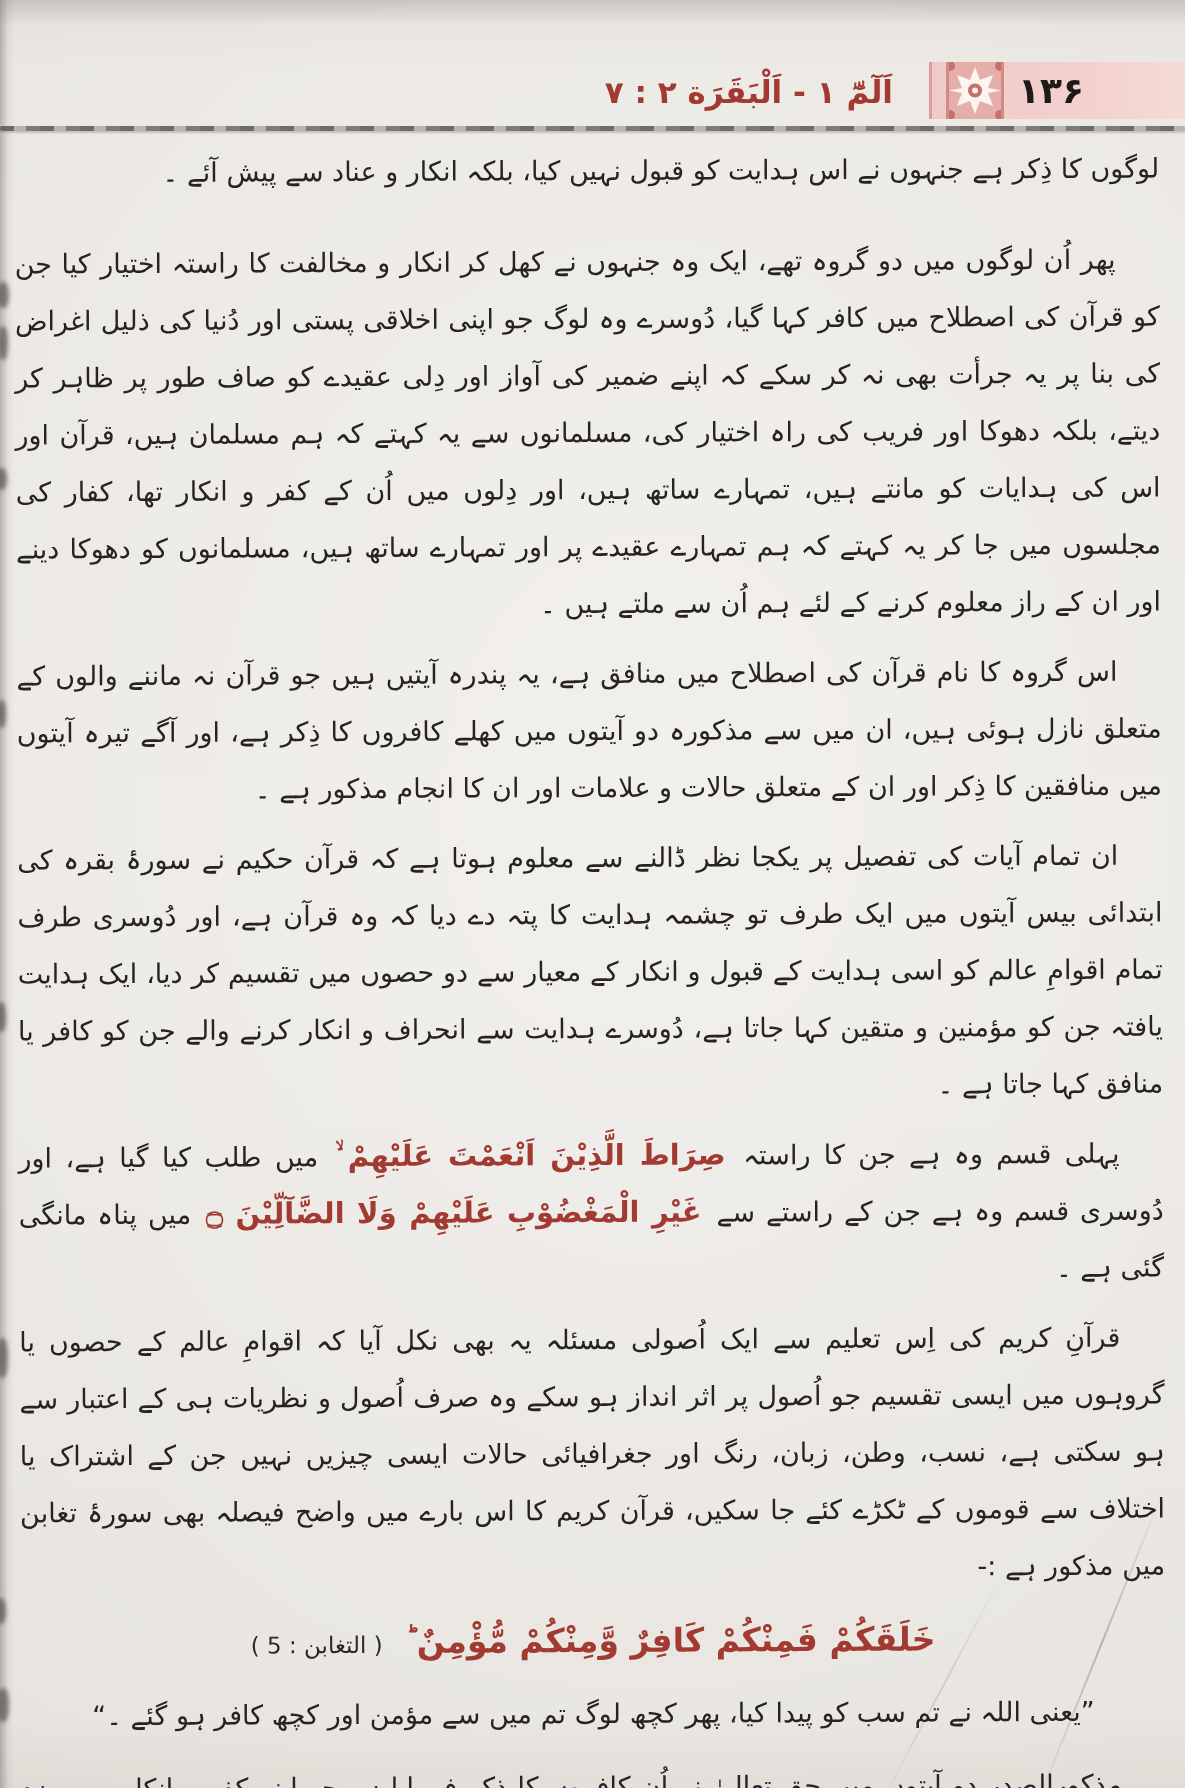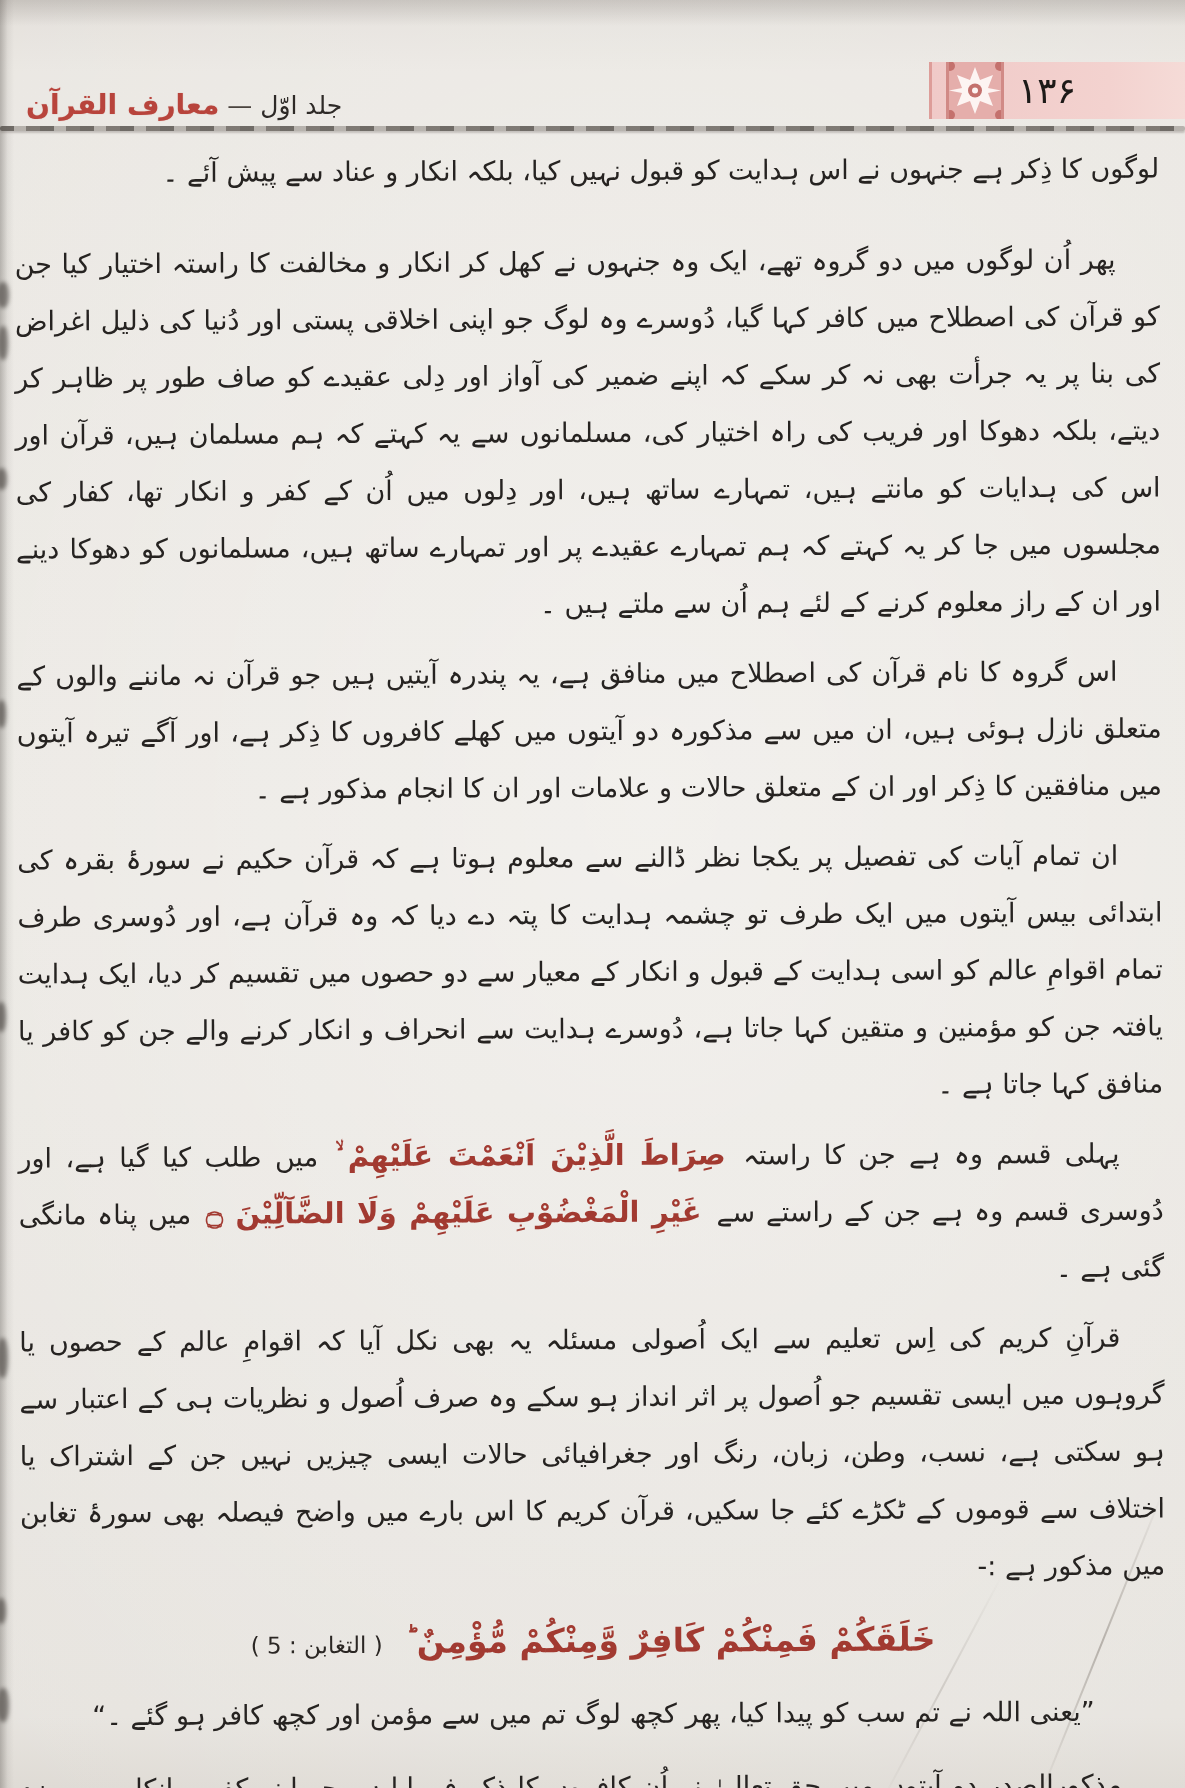--- a/index.html
+++ b/index.html
@@ -32,21 +32,21 @@
   
   .header{position:absolute;top:58px;left:0;right:0;height:62px;}
   .hdr-volume{position:absolute;left:26px;top:30px;font-size:25px;color:#2e2a27;letter-spacing:0;white-space:nowrap;direction:rtl;}
   .hdr-volume .dash{margin:0 8px;color:#4a443f;}
   .book-red{color:#b8443c;font-size:28px;font-weight:bold;text-shadow:0 0 1px rgba(184,68,60,.4);}
   .hdr-surah{position:absolute;right:292px;top:16px;font-size:31px;color:var(--accent-red);font-weight:bold;white-space:nowrap;direction:rtl;}
   .hdr-band{position:absolute;right:0;top:4px;width:256px;height:57px;
     background:linear-gradient(90deg,var(--band-pink),#f3d2cf 70%,#f5dbd7);
     border-left:3px solid #dd9d99;display:flex;align-items:center;direction:ltr;}
   .ornament{width:58px;height:57px;margin-left:14px;display:block;flex:0 0 auto;}
-  .pagenum{font-size:36px;font-weight:normal;color:#1d1a18;margin-left:14px;letter-spacing:2px;}
+  .pagenum{font-size:36px;font-weight:bold;color:#1d1a18;margin-left:14px;letter-spacing:2px;}
 
   .rule{position:absolute;top:126px;left:0;right:0;height:5px;
     background:
      repeating-linear-gradient(90deg,rgba(90,85,80,.85) 0 14px,rgba(140,134,128,.55) 14px 26px,rgba(100,94,88,.8) 26px 40px);
     box-shadow:0 2px 2px rgba(120,114,108,.35);
     border-radius:2px;
   }
 
   
   .body{
@@ -78,23 +78,21 @@
   <div class="smudge" style="left:-4px;top:468px;width:11px;height:22px;"></div>
   <div class="smudge" style="left:-3px;top:700px;width:9px;height:28px;"></div>
   <div class="smudge" style="left:-4px;top:1002px;width:10px;height:30px;"></div>
   <div class="smudge" style="left:-3px;top:1338px;width:11px;height:40px;"></div>
   <div class="smudge" style="left:-4px;top:1598px;width:10px;height:26px;"></div>
   <div class="smudge" style="left:-3px;top:1688px;width:12px;height:34px;"></div>
   <div class="crease" style="left:1100px;top:1480px;"></div>
   <div class="crease" style="left:940px;top:1560px;height:260px;transform:rotate(28deg);opacity:.5;"></div>
 
   <header class="header">
-    <div class="hdr-volume">
-      <span>جلد اوّل</span><span class="dash">—</span><span class="book-red">معارف القرآن</span>
-    </div>
+    <div class="hdr-surah">اَلٓمّٓ ۱ - اَلْبَقَرَة ۲ : ۷</div>
     <div class="hdr-band">
       <svg class="ornament" viewBox="0 0 58 57" xmlns="http://www.w3.org/2000/svg">
         <rect width="58" height="57" fill="#e5aeab"></rect>
         <g fill="#fdf4f2">
           <path d="M29 5 L34 18 L47 13 L42 26 L55 28.5 L42 31 L47 44 L34 39 L29 52 L24 39 L11 44 L16 31 L3 28.5 L16 26 L11 13 L24 18 Z"></path>
         </g>
         <g fill="#c4716d">
           <circle cx="29" cy="28.5" r="7"></circle>
           <circle cx="4" cy="4" r="5"></circle>
             <circle cx="54" cy="4" r="5"></circle>

